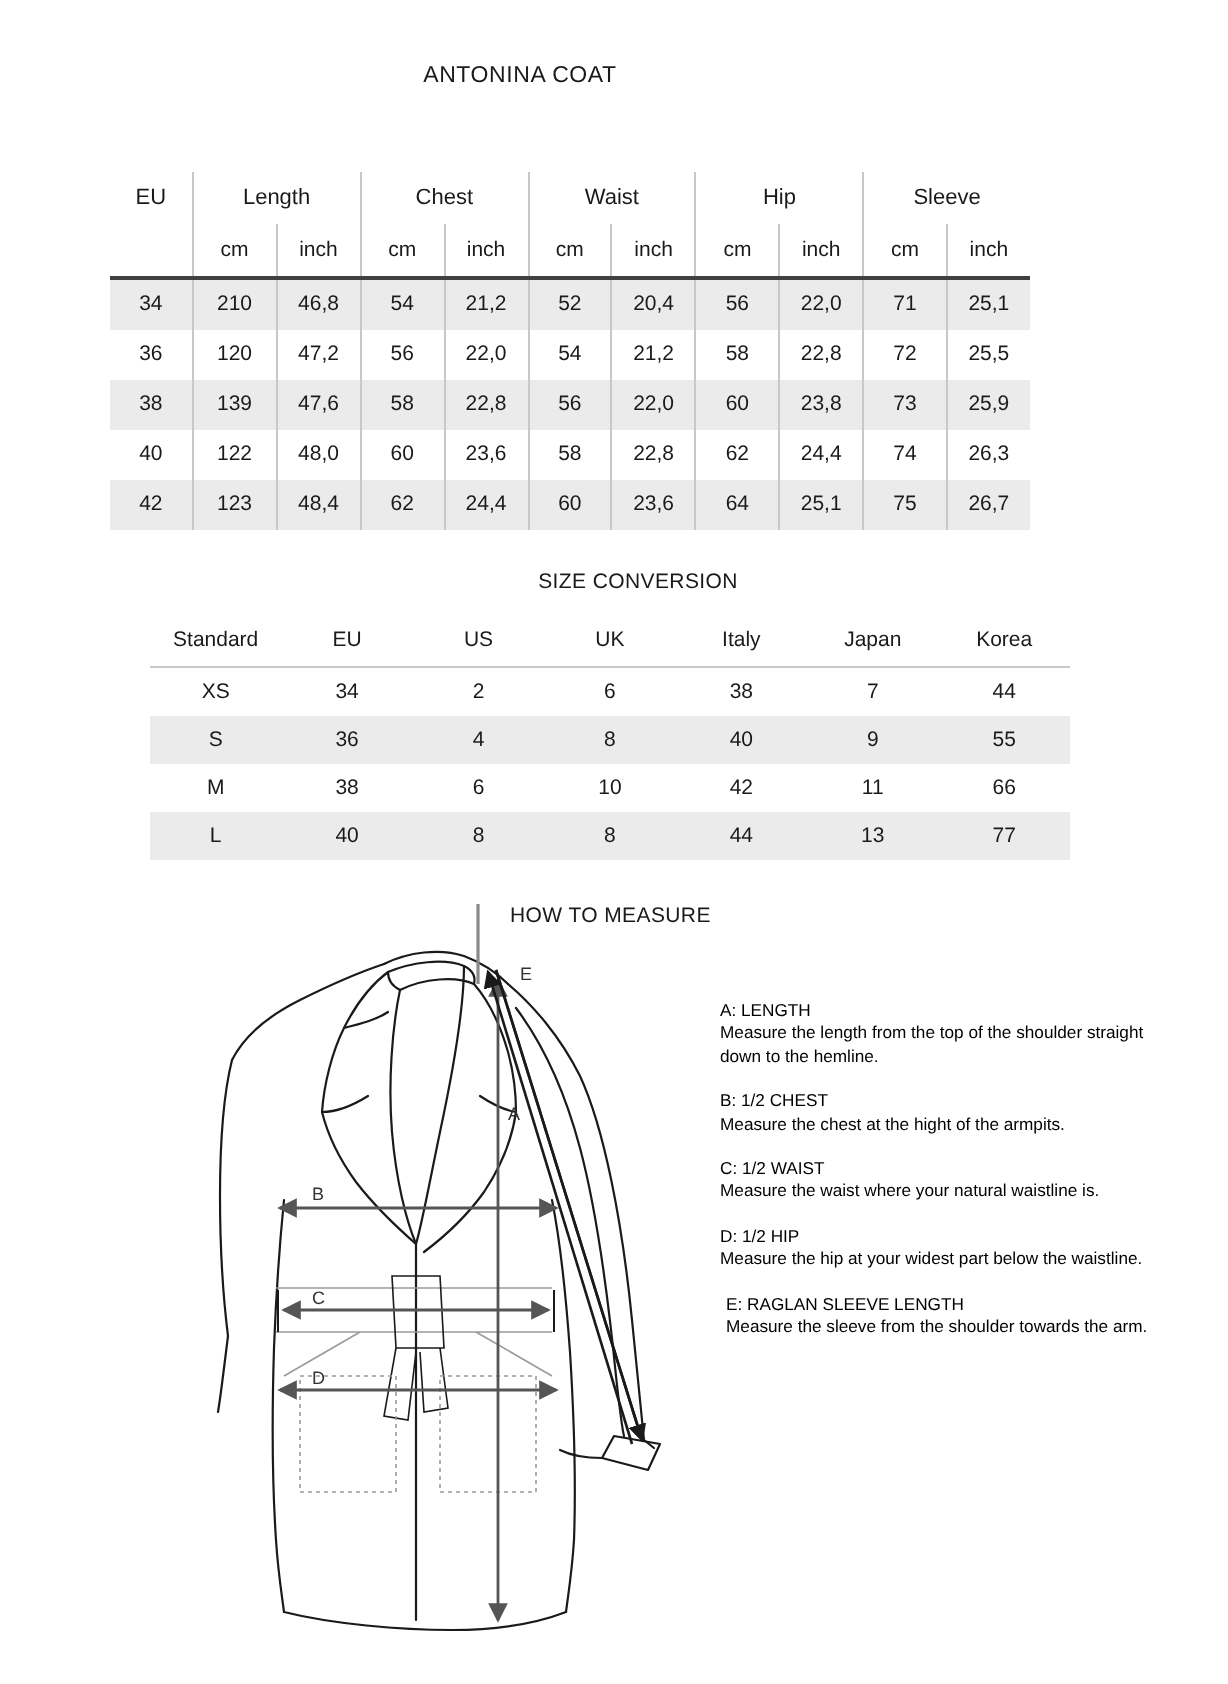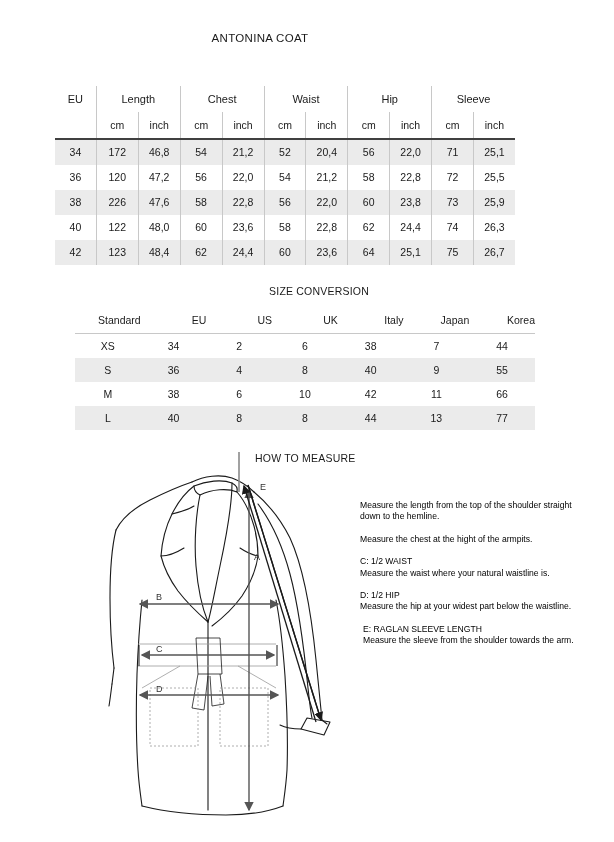--- a/index.html
+++ b/index.html
@@ -89,21 +89,20 @@
     font-weight: normal;
     text-align: center;
     height: 24px;
     line-height: 24px;
     width: 65px;
   }
   .conv-table thead th {
     height: 26px;
     line-height: 26px;
     border-bottom: 1px solid #c8c8c8;
-    text-align: right;
   }
   .conv-table tbody tr.row-shaded td { background: #ebebeb; }
 
   
   .measure-title {
     position: absolute;
     top: 452px;
     left: 255px;
     font-size: 10.5px;
     letter-spacing: 0.2px;
@@ -160,21 +159,21 @@
       <th class="unit-head col-unit vdiv-left hline-top">inch</th>
       <th class="unit-head col-unit vdiv-left hline-top">cm</th>
       <th class="unit-head col-unit vdiv-left hline-top">inch</th>
       <th class="unit-head col-unit vdiv-left hline-top">cm</th>
       <th class="unit-head col-unit vdiv-left hline-top">inch</th>
     </tr>
   </thead>
   <tbody>
     <tr class="row-shaded">
       <td class="col-eu">34</td>
-      <td class="col-unit vdiv-left">172</td>
+      <td class="col-unit vdiv-left">210</td>
       <td class="col-unit vdiv-left">46,8</td>
       <td class="col-unit vdiv-left">54</td>
       <td class="col-unit vdiv-left">21,2</td>
       <td class="col-unit vdiv-left">52</td>
       <td class="col-unit vdiv-left">20,4</td>
       <td class="col-unit vdiv-left">56</td>
       <td class="col-unit vdiv-left">22,0</td>
       <td class="col-unit vdiv-left">71</td>
       <td class="col-unit vdiv-left">25,1</td>
     </tr>
@@ -186,21 +185,21 @@
       <td class="col-unit vdiv-left">22,0</td>
       <td class="col-unit vdiv-left">54</td>
       <td class="col-unit vdiv-left">21,2</td>
       <td class="col-unit vdiv-left">58</td>
       <td class="col-unit vdiv-left">22,8</td>
       <td class="col-unit vdiv-left">72</td>
       <td class="col-unit vdiv-left">25,5</td>
     </tr>
     <tr class="row-shaded">
       <td class="col-eu">38</td>
-      <td class="col-unit vdiv-left">226</td>
+      <td class="col-unit vdiv-left">139</td>
       <td class="col-unit vdiv-left">47,6</td>
       <td class="col-unit vdiv-left">58</td>
       <td class="col-unit vdiv-left">22,8</td>
       <td class="col-unit vdiv-left">56</td>
       <td class="col-unit vdiv-left">22,0</td>
       <td class="col-unit vdiv-left">60</td>
       <td class="col-unit vdiv-left">23,8</td>
       <td class="col-unit vdiv-left">73</td>
       <td class="col-unit vdiv-left">25,9</td>
     </tr>
@@ -284,23 +283,25 @@
       <td>13</td>
       <td>77</td>
     </tr>
   </tbody>
 </table>
 
 <div class="measure-title">HOW TO MEASURE</div>
 
 <div class="instructions">
   <div class="instr-block">
+    <span class="ihead">A: LENGTH</span>
     <span class="ibody">Measure the length from the top of the shoulder straight down to the hemline.</span>
   </div>
   <div class="instr-block">
+    <span class="ihead">B: 1/2 CHEST</span>
     <span class="ibody">Measure the chest  at the hight of the armpits.</span>
   </div>
   <div class="instr-block">
     <span class="ihead">C:  1/2 WAIST</span>
     <span class="ibody">Measure the waist where your natural waistline is.</span>
   </div>
   <div class="instr-block">
     <span class="ihead">D: 1/2 HIP</span>
     <span class="ibody">Measure the hip at your widest  part below the waistline.</span>
   </div>

